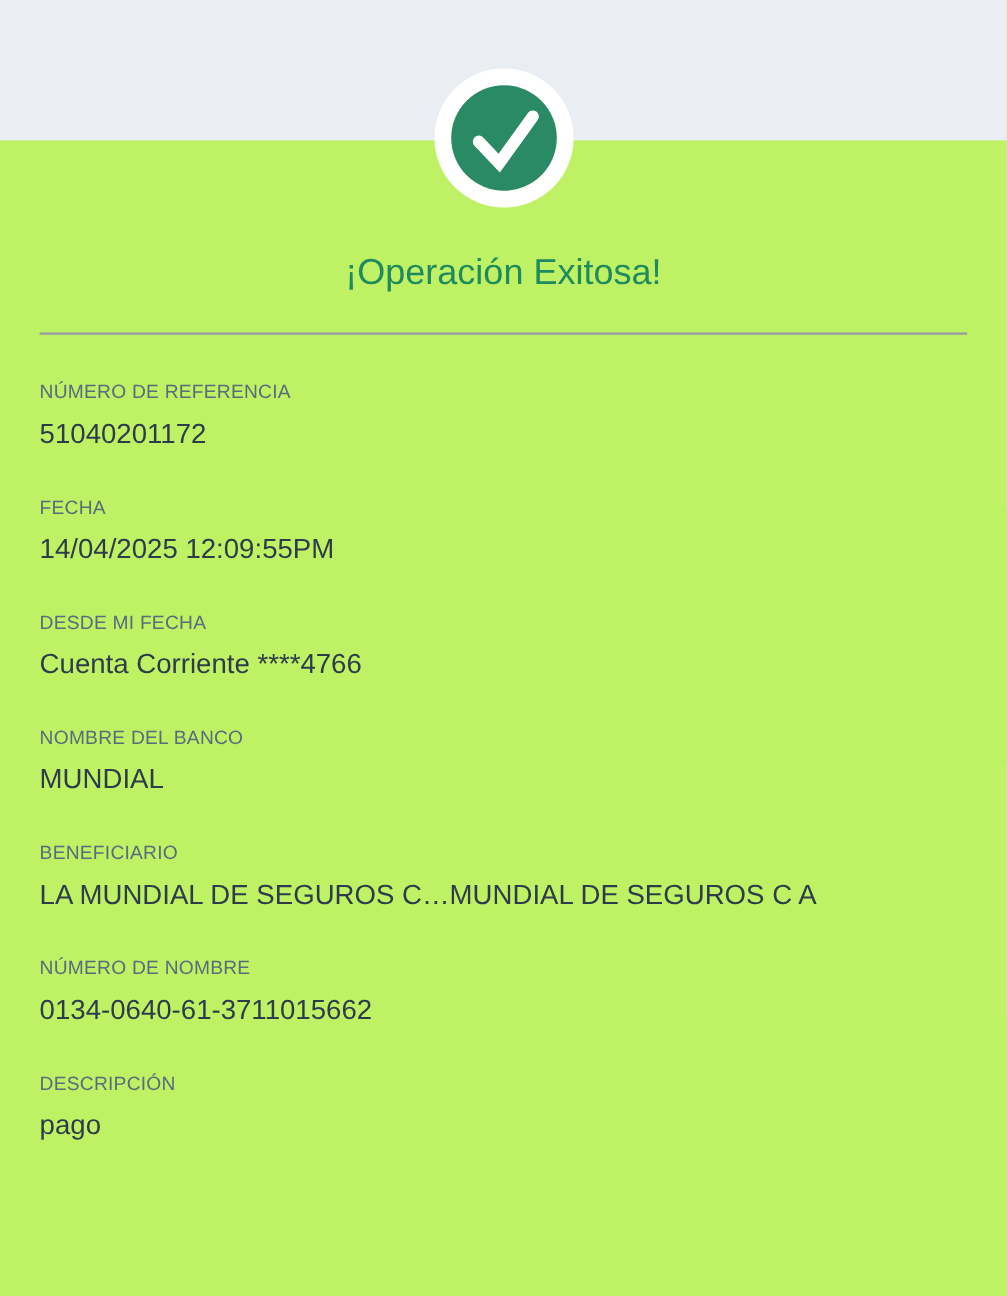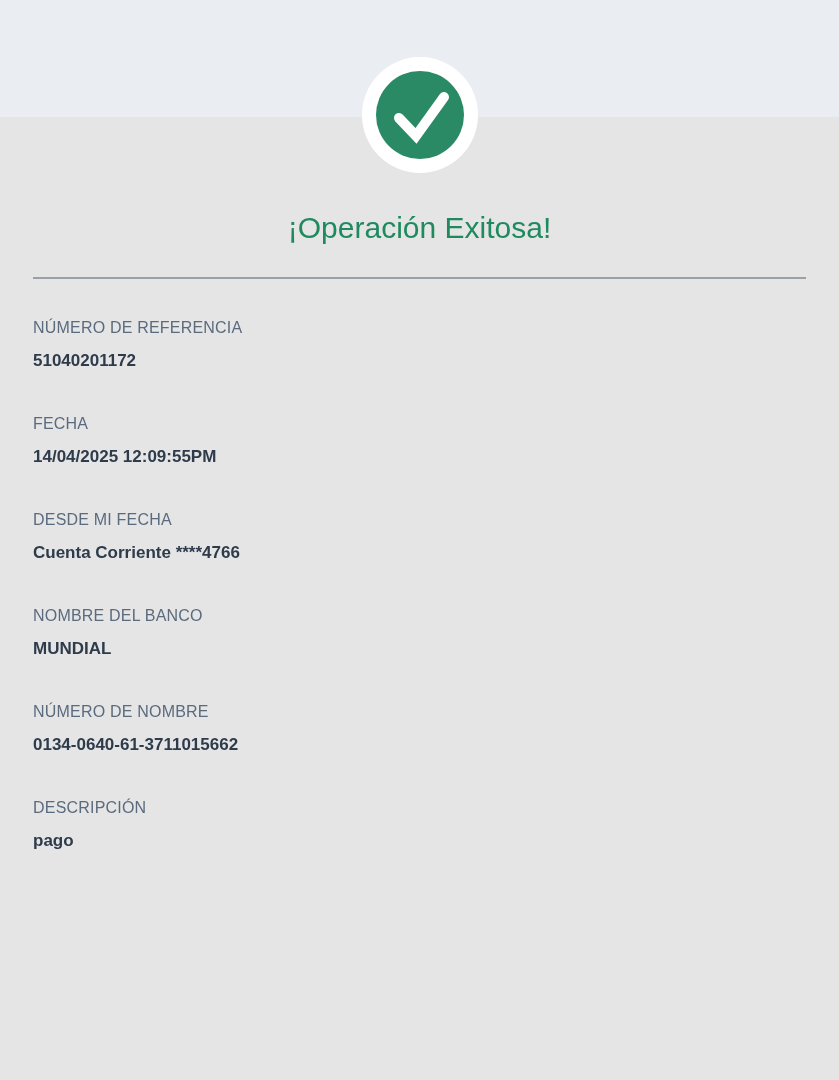--- a/index.html
+++ b/index.html
@@ -10,21 +10,21 @@
     --label:#5a6b7e;
     --value:#2e3b4b;
   }
   *{margin:0;padding:0;box-sizing:border-box;}
   html,body{width:839px;height:1080px;}
   body{
     font-family:"Liberation Sans","DejaVu Sans",sans-serif;
     background:#ffffff;
     overflow:hidden;
   }
-  .screen{position:relative;width:839px;height:1080px;background:#e5e5e5;}
+  .screen{position:relative;width:839px;height:1080px;background:#bef264;}
   .header{
     position:absolute;top:0;left:0;width:100%;height:117px;
     background:var(--header-bg,#eaedf2);
   }
   .badge{
     position:absolute;top:57px;left:50%;transform:translateX(-50%);
     width:116px;height:116px;border-radius:50%;
     background:#ffffff;
     display:flex;align-items:center;justify-content:center;
   }
@@ -48,21 +48,21 @@
   }
   .fields{padding:0 33px;}
   .field{margin-bottom:33px;}
   .field-label{
     font-size:16px;line-height:25px;
     color:var(--label,#5a6b7e);
     letter-spacing:0.2px;
     margin-bottom:4px;
   }
   .field-value{
-    font-size:17px;line-height:34px;font-weight:700;
+    font-size:23px;line-height:34px;font-weight:400;
     color:var(--value,#2e3b4b);
   }
 </style>
 </head>
 <body>
 
 <div class="screen">
 
   <div class="header"></div>
 
@@ -91,20 +91,24 @@
   <div class="field">
     <div class="field-label">DESDE MI FECHA</div>
     <div class="field-value">Cuenta Corriente ****4766</div>
   </div>
 
   <div class="field">
     <div class="field-label">NOMBRE DEL BANCO</div>
     <div class="field-value">MUNDIAL</div>
   </div>
 
+  <div class="field">
+    <div class="field-label">BENEFICIARIO</div>
+    <div class="field-value">LA MUNDIAL DE SEGUROS C…MUNDIAL DE SEGUROS C A</div>
+  </div>
 
   <div class="field">
     <div class="field-label">NÚMERO DE NOMBRE</div>
     <div class="field-value">0134-0640-61-3711015662</div>
   </div>
 
 
   <div class="field">
     <div class="field-label">DESCRIPCIÓN</div>
     <div class="field-value">pago</div>

